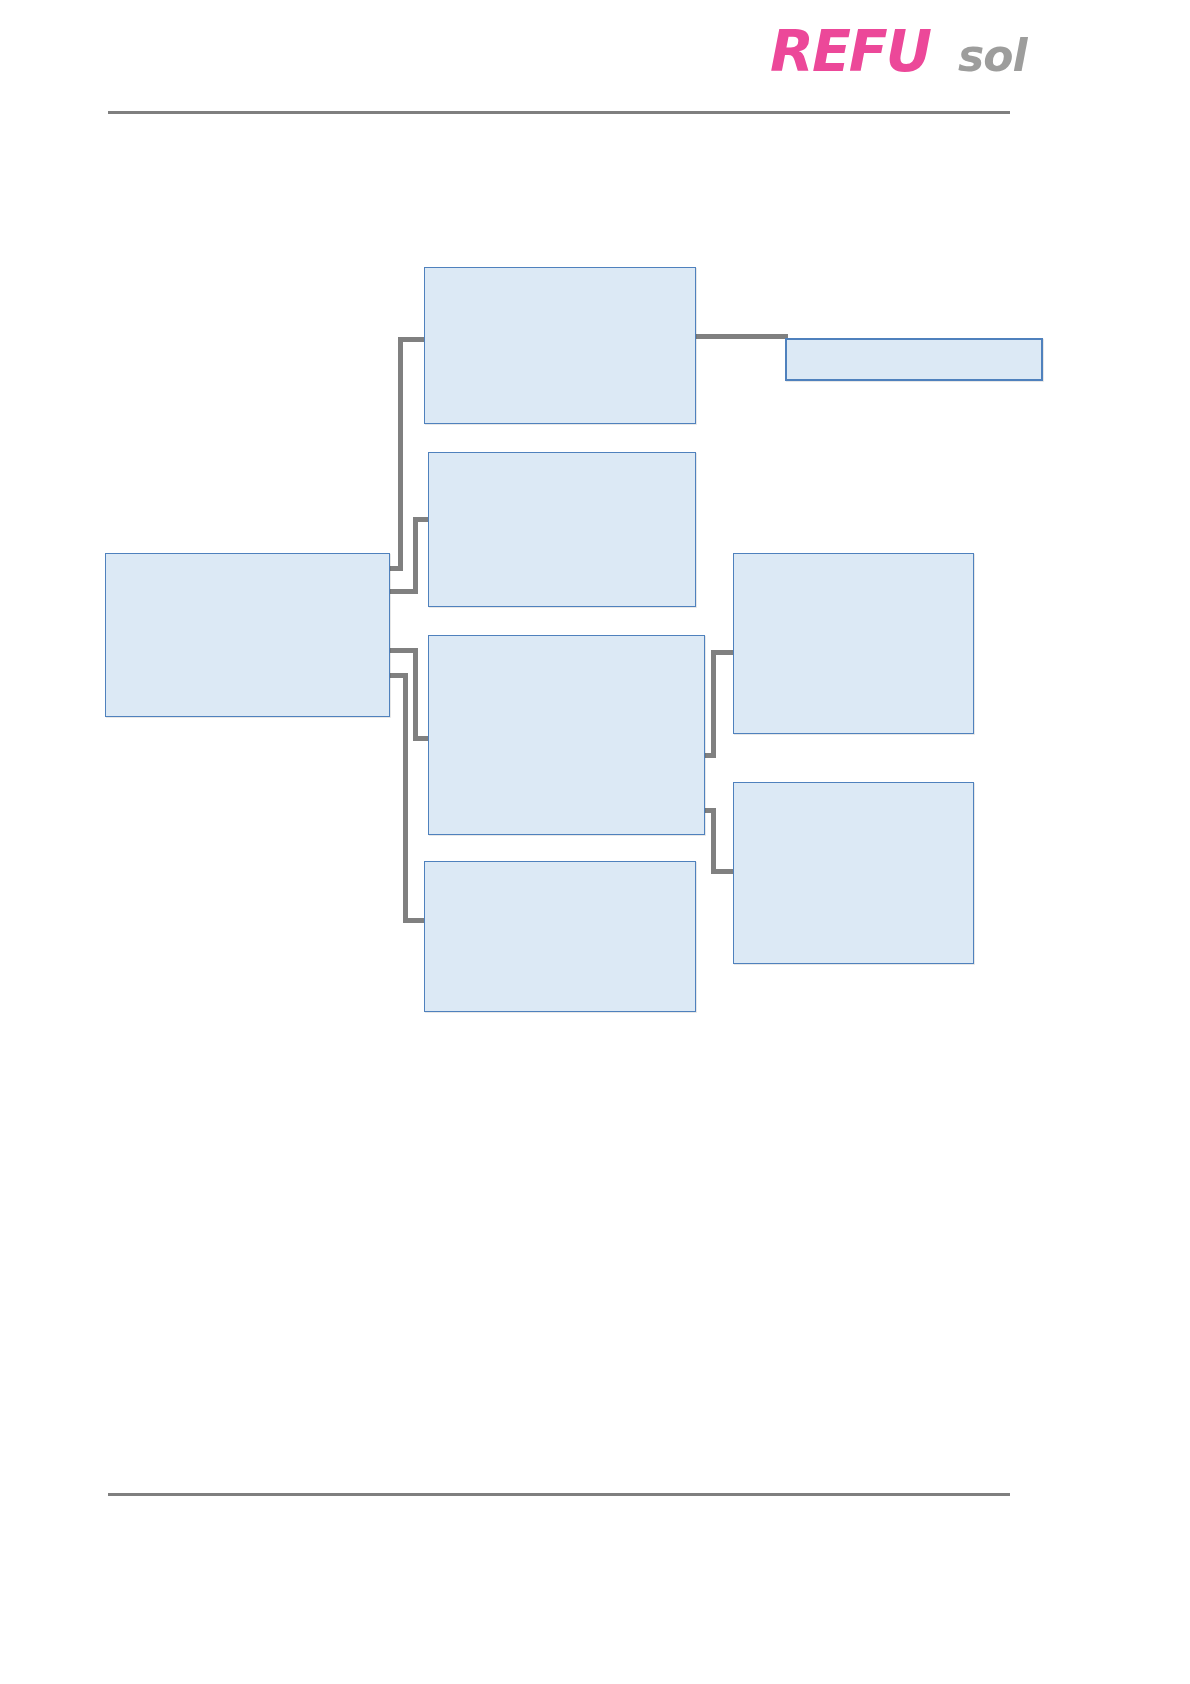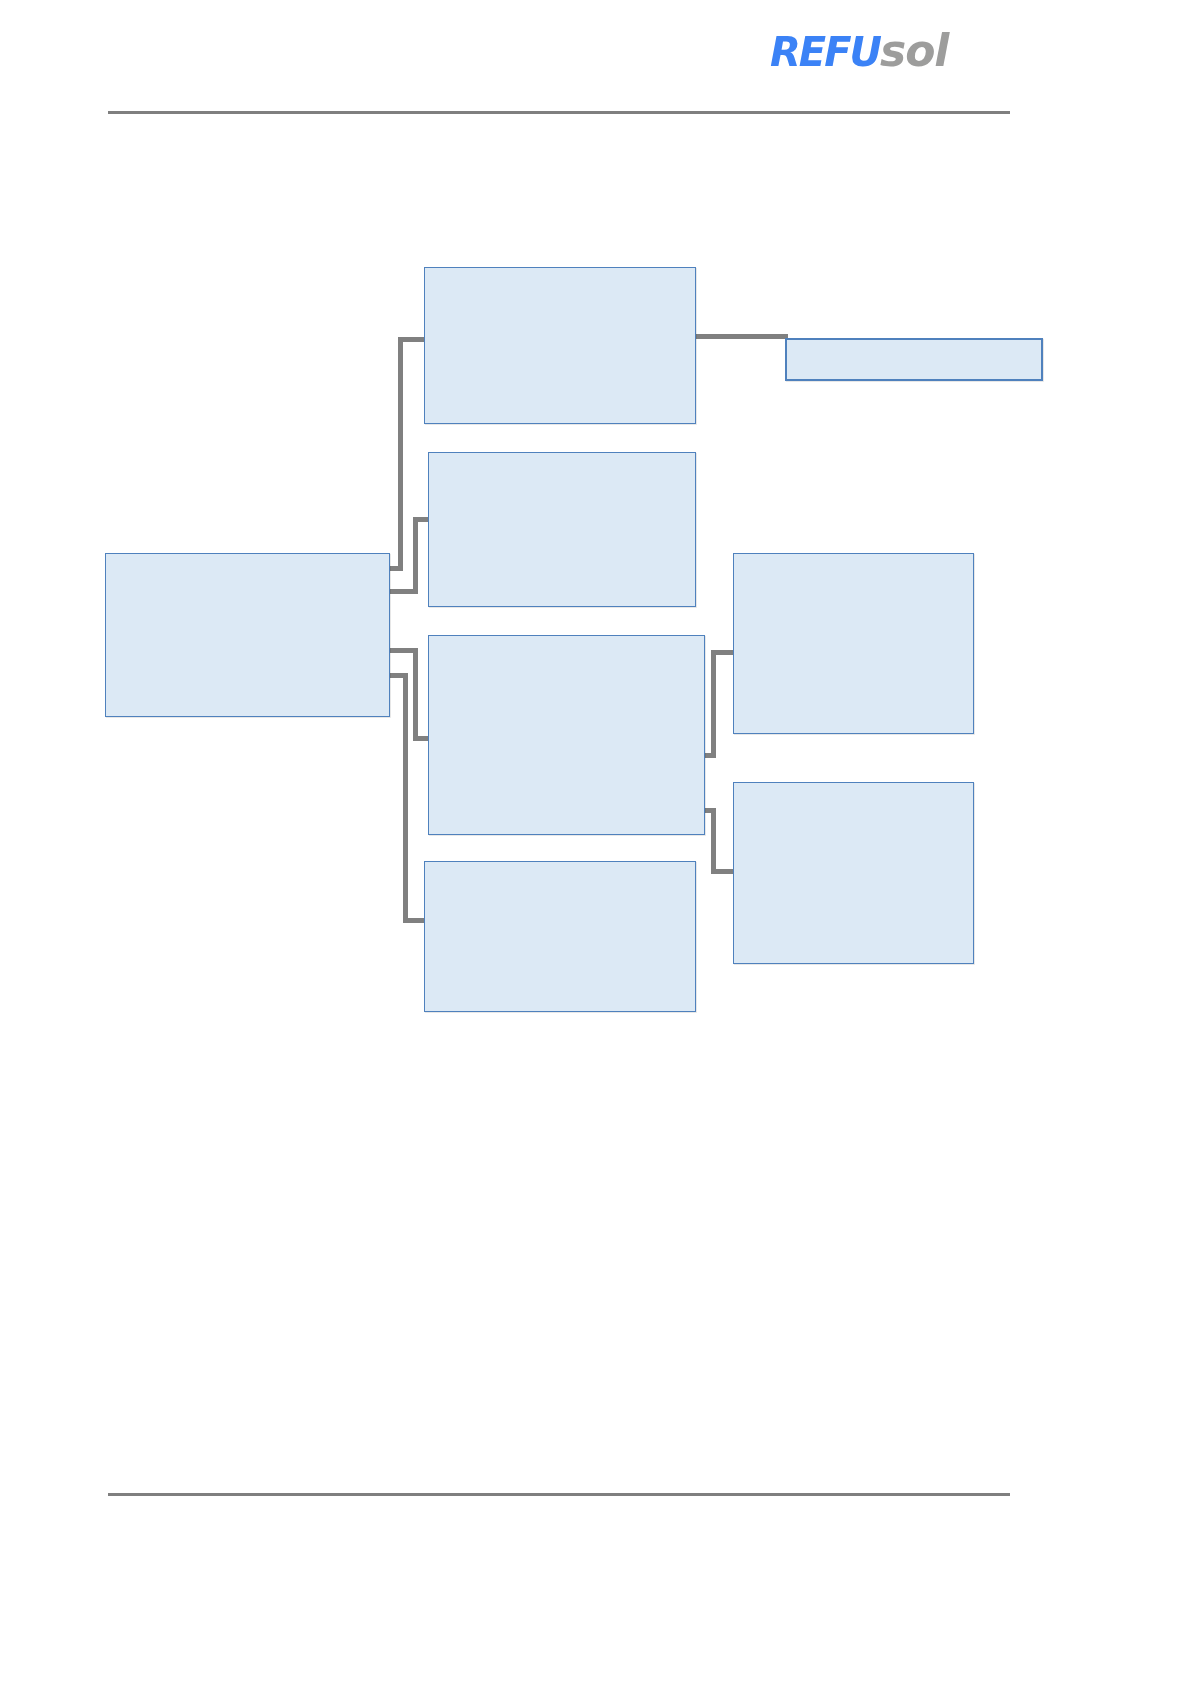--- a/index.html
+++ b/index.html
@@ -26,33 +26,34 @@
     width: 260px;
     height: 62px;
     line-height: 62px;
     white-space: nowrap;
     user-select: none;
   }
   #logo .refu {
     font-family: "DejaVu Sans", sans-serif;
     font-style: italic;
     font-weight: 700;
-    font-size: 40px;
+    font-size: 57px;
     letter-spacing: -2px;
-    color: #3b82f6;
+    color: #ec4899;
     vertical-align: baseline;
   }
   #logo .sol {
     font-family: "DejaVu Sans", sans-serif;
     font-style: italic;
     font-weight: 700;
     font-size: 44px;
     letter-spacing: -1px;
     color: #9d9d9c;
     vertical-align: baseline;
+    margin-left: 28px;
   }
 
   .rule {
     position: absolute;
     left: 108px;
     width: 902px;
     height: 3px;
     background: #7f7f7f;
   }
   #header-rule { top: 111px; }

